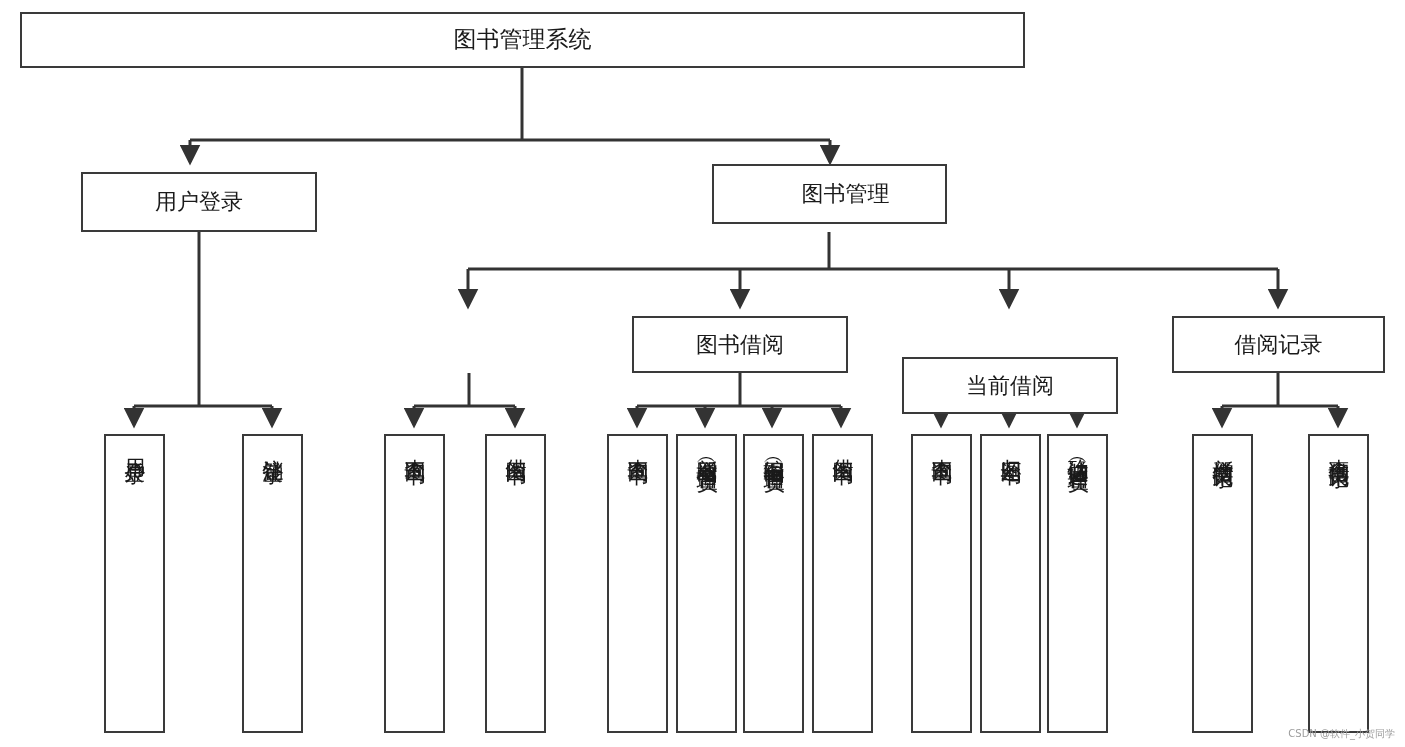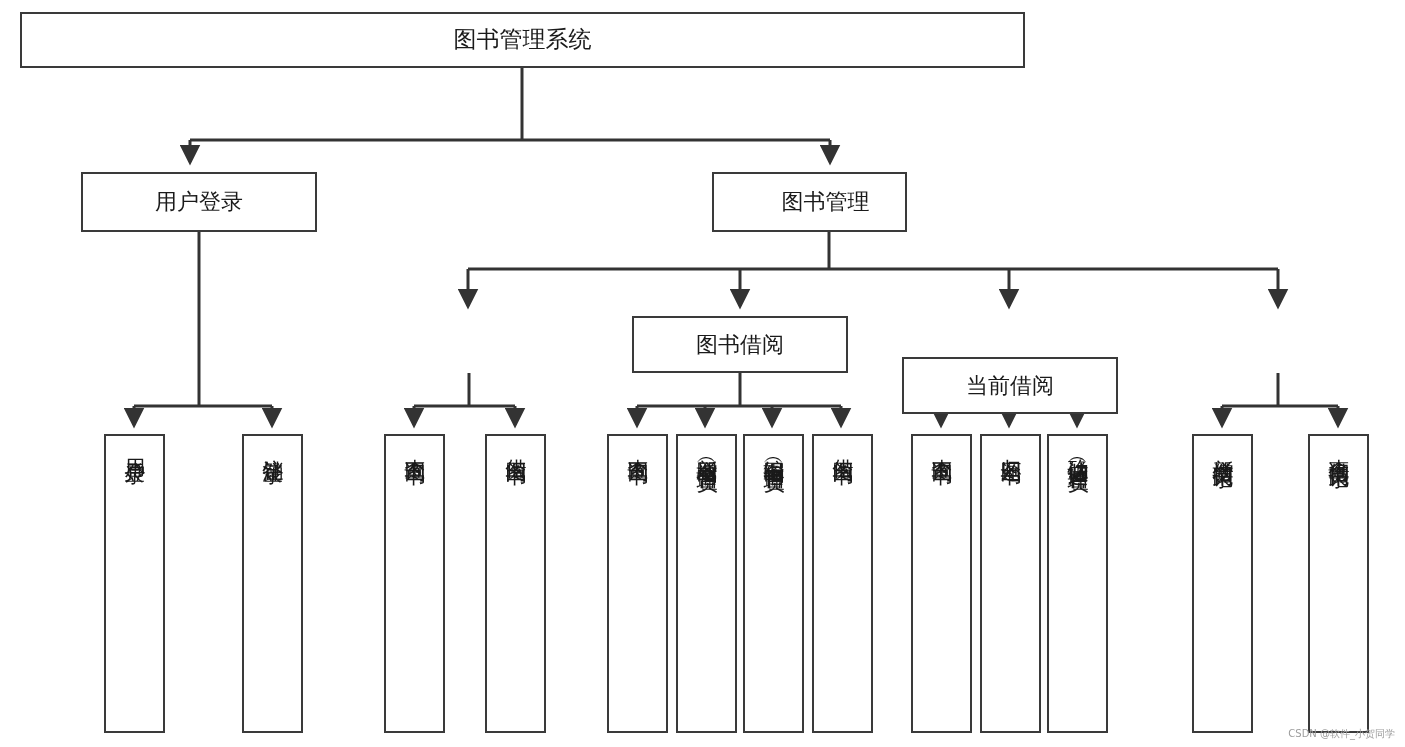--- a/index.html
+++ b/index.html
@@ -128,33 +128,36 @@
   </svg>
 
   <div class="node horiz root" style="left:20px; top:12px; width:1005px; height:56px;">
     <span class="node-label">图书管理系统</span>
   </div>
 
   <div class="node horiz" style="left:81px; top:172px; width:236px; height:60px;">
     <span class="node-label">用户登录</span>
   </div>
 
-  <div class="node horiz" style="left:712px; top:172px; width:195px; height:60px;padding-left:32px;">
+  <div class="node horiz" style="left:712px; top:164px; width:235px; height:60px;padding-left:32px;">
     <span class="node-label">图书管理</span>
   </div>
 
 
   <div class="node horiz" style="left:632px; top:316px; width:216px; height:57px;">
     <span class="node-label">图书借阅</span>
   </div>
 
   <div class="node horiz" style="left:902px; top:316px; width:216px; height:57px;margin-top:41px;">
     <span class="node-label">当前借阅</span>
   </div>
 
+  <div class="node horiz" style="left:1172px; top:316px; width:213px; height:57px;">
+    <span class="node-label">借阅记录</span>
+  </div>
 
   <div class="node vert" style="left:104px; top:434px; width:61px; height:299px;">
     <span class="node-label">用户登录</span>
   </div>
 
   <div class="node vert" style="left:242px; top:434px; width:61px; height:299px;">
     <span class="node-label">注销登录</span>
   </div>
 
   <div class="node vert" style="left:384px; top:434px; width:61px; height:299px;">

